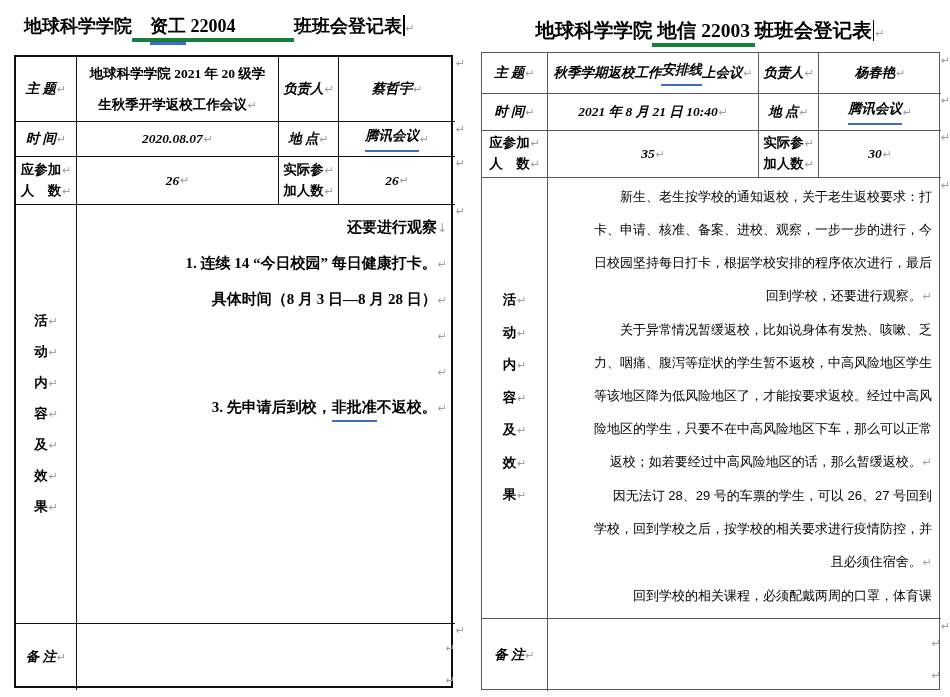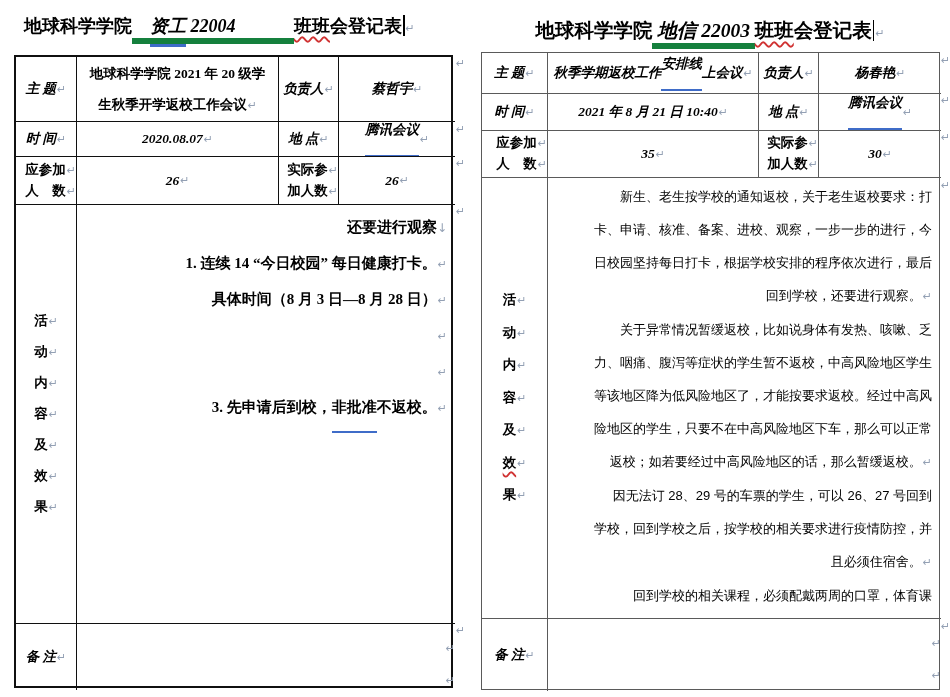--- a/index.html
+++ b/index.html
@@ -27,42 +27,42 @@
   .tbl .lastcol{border-right:none!important;text-align:right;}
   .tbl .lastrow{border-bottom:none!important;}
   .span3{grid-column:2 / span 3;}
 
   
   .lbl,.val{display:flex;align-items:center;justify-content:center;
             font-weight:bold;font-size:13.5px;text-align:center;font-style:italic;}
   .paras-center{display:flex;flex-direction:column;align-items:center;justify-content:center;
                 font-weight:bold;font-size:13.5px;}
   .paras-center .para{line-height:31px;text-align:center;}
-  .lbl2{display:flex;flex-direction:column;align-items:flex-end;justify-content:center;
+  .lbl2{display:flex;flex-direction:column;align-items:center;justify-content:center;
         font-weight:bold;font-size:13.5px;}
   .lbl2 .para{line-height:20px;text-align:center;}
   .vlabel{display:flex;flex-direction:column;align-items:center;justify-content:center;
           font-weight:bold;font-size:13.5px;}
   .vlabel .para{line-height:30px;}
   .right-tbl .vlabel .para{line-height:31.5px;}
   .content{font-size:15px;font-weight:600;line-height:35px;padding:5px 8px 0 9px;
            text-align:justify;}
   .content .para.ind{text-indent:24px;}
   .content-r{font-family:"Liberation Sans",sans-serif;font-weight:400;font-size:13px;
              line-height:33px;padding:2px 9px 0 9px;text-align:justify;}
   .content-r .para.ind{text-indent:27px;margin-left:28px;}
   .remark{padding:8px 0 0 9px;font-size:13px;}
   .remark .para{line-height:31px;}
 
   
   .run{white-space:pre-wrap;}
-  .run.ub{border-bottom:2px solid #3f6cc8;padding-bottom:16px;}
-  .run.uk{border-bottom:6px solid #15803d;padding-bottom:2px;font-style:italic;}
+  .run.ub{border-bottom:2px solid #3f6cc8;padding-bottom:5px;}
+  .run.uk{border-bottom:4px solid #15803d;padding-bottom:2px;}
   .run.ub2{box-shadow:0 3px 0 #3f6cc8;}
-  .run.wavy{text-decoration:underline;text-decoration-style:wavy;
+  .run.wavy{text-decoration-style:wavy;
             text-decoration-color:#d03232;text-decoration-thickness:1.5px;
             text-underline-offset:4px;text-decoration-skip-ink:none;margin-top:28px;}
   .run.mark{color:#93a0b4;font-size:11px;font-weight:400;font-family:"DejaVu Sans",sans-serif;
             margin-left:1px;border:none;}
   .run.sb{color:#93a0b4;font-size:12px;font-weight:400;font-family:"DejaVu Sans",sans-serif;}
   .run.cursor{display:inline-block;width:1.6px;height:21px;background:#000;
               vertical-align:-4px;margin-left:1px;}
   .outmark{position:absolute;color:#93a0b4;font-size:11px;
            font-family:"DejaVu Sans",sans-serif;}
 </style>

